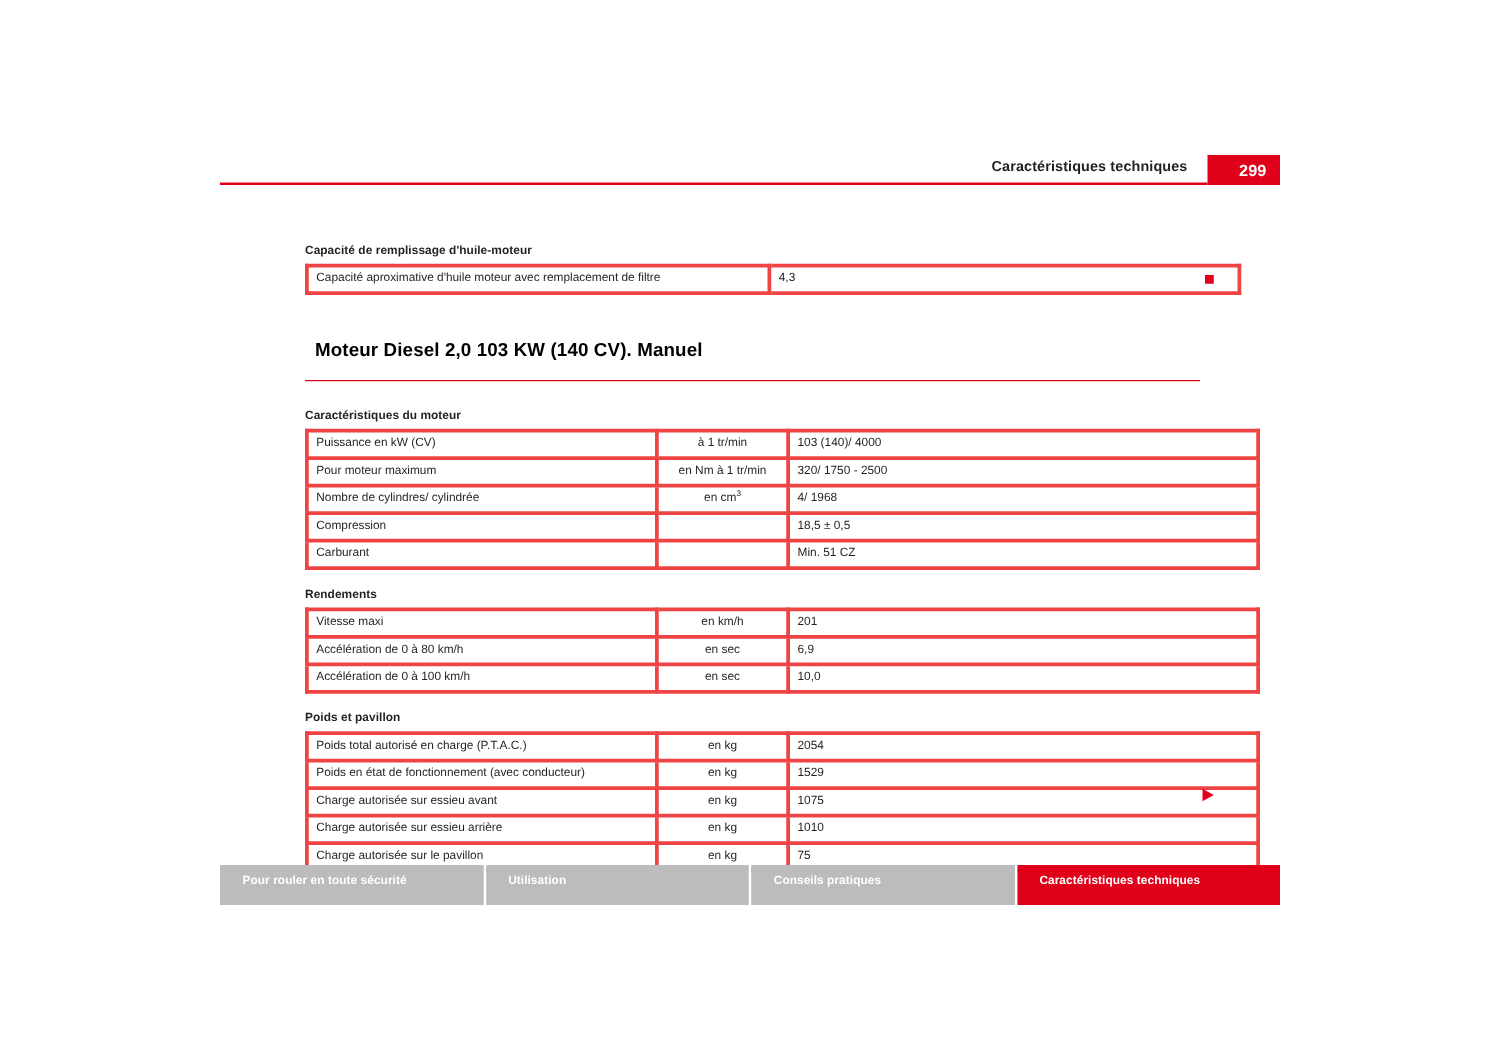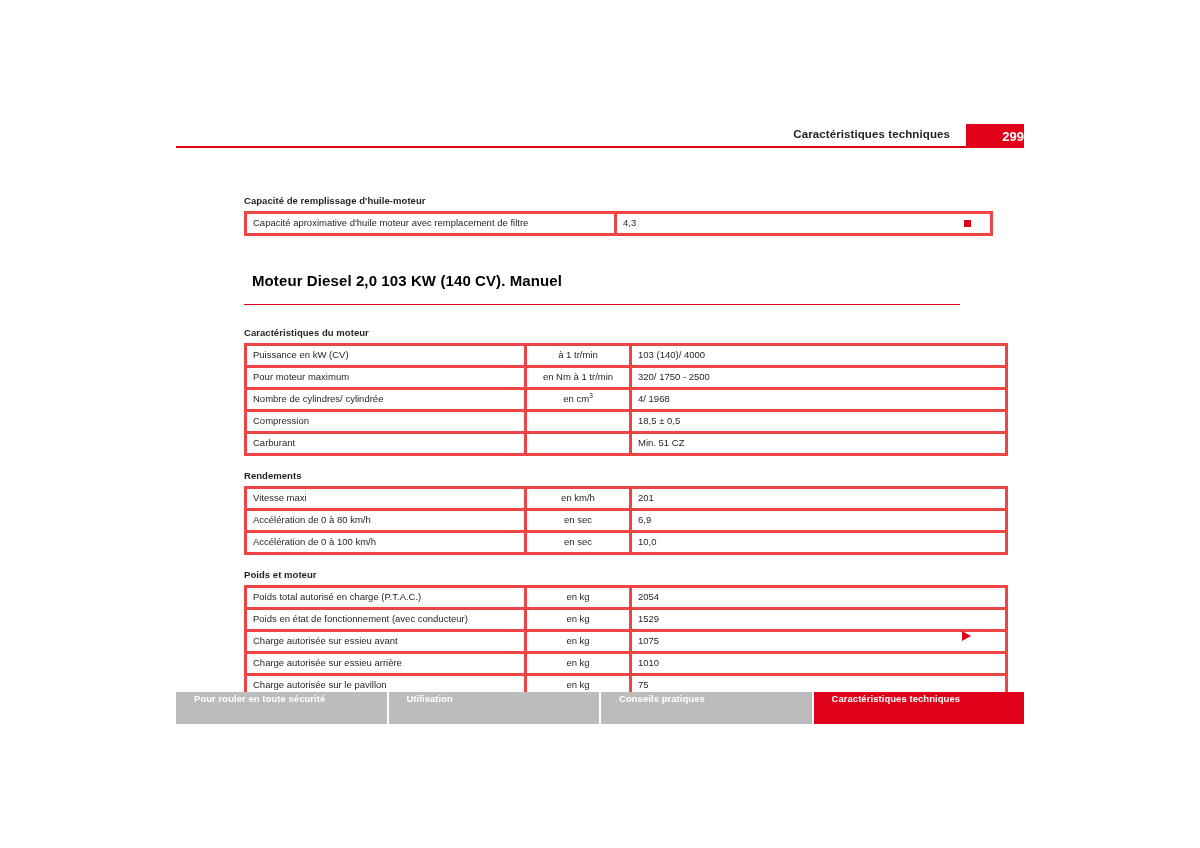--- a/index.html
+++ b/index.html
@@ -47,21 +47,21 @@
     top: -2px;
     width: 58px;
     height: 24px;
     background: #e1001a;
     color: #ffffff;
     font-size: 13px;
     font-weight: bold;
     display: flex;
     align-items: center;
     justify-content: flex-end;
-    padding-right: 0;
+    padding-right: 11px;
     box-sizing: border-box;
   }
   .header-rule {
     position: absolute;
     left: 0;
     top: 20px;
     width: 790px;
     height: 2px;
     background: #e1001a;
   }
@@ -151,21 +151,21 @@
     display: flex;
   }
   .footer-tab {
     flex: 1 1 0;
     background: #bcbcbc;
     color: #ffffff;
     font-size: 9.5px;
     font-weight: bold;
     display: flex;
     align-items: flex-start;
-    padding: 1px 0 0 18px;
+    padding: 7px 0 0 18px;
     box-sizing: border-box;
     border-right: 2px solid #ffffff;
     letter-spacing: 0.05px;
   }
   .footer-tab:last-child { border-right: none; }
   .footer-tab.active { background: #e1001a; }
 </style>
 </head>
 <body>
 
@@ -246,21 +246,21 @@
           <tr>
             <td class="c-label">Accélération de 0 à 100 km/h</td>
             <td class="c-unit">en sec</td>
             <td class="c-value">10,0</td>
           </tr>
         </tbody>
       </table>
     </div>
 
     <div class="block" style="margin-top:14px;">
-      <div class="caption">Poids et moteur</div>
+      <div class="caption">Poids et pavillon</div>
       <table class="spec">
         <tbody>
           <tr>
             <td class="c-label">Poids total autorisé en charge (P.T.A.C.)</td>
             <td class="c-unit">en kg</td>
             <td class="c-value">2054</td>
           </tr>
           <tr>
             <td class="c-label">Poids en état de fonctionnement (avec conducteur)</td>
             <td class="c-unit">en kg</td>

